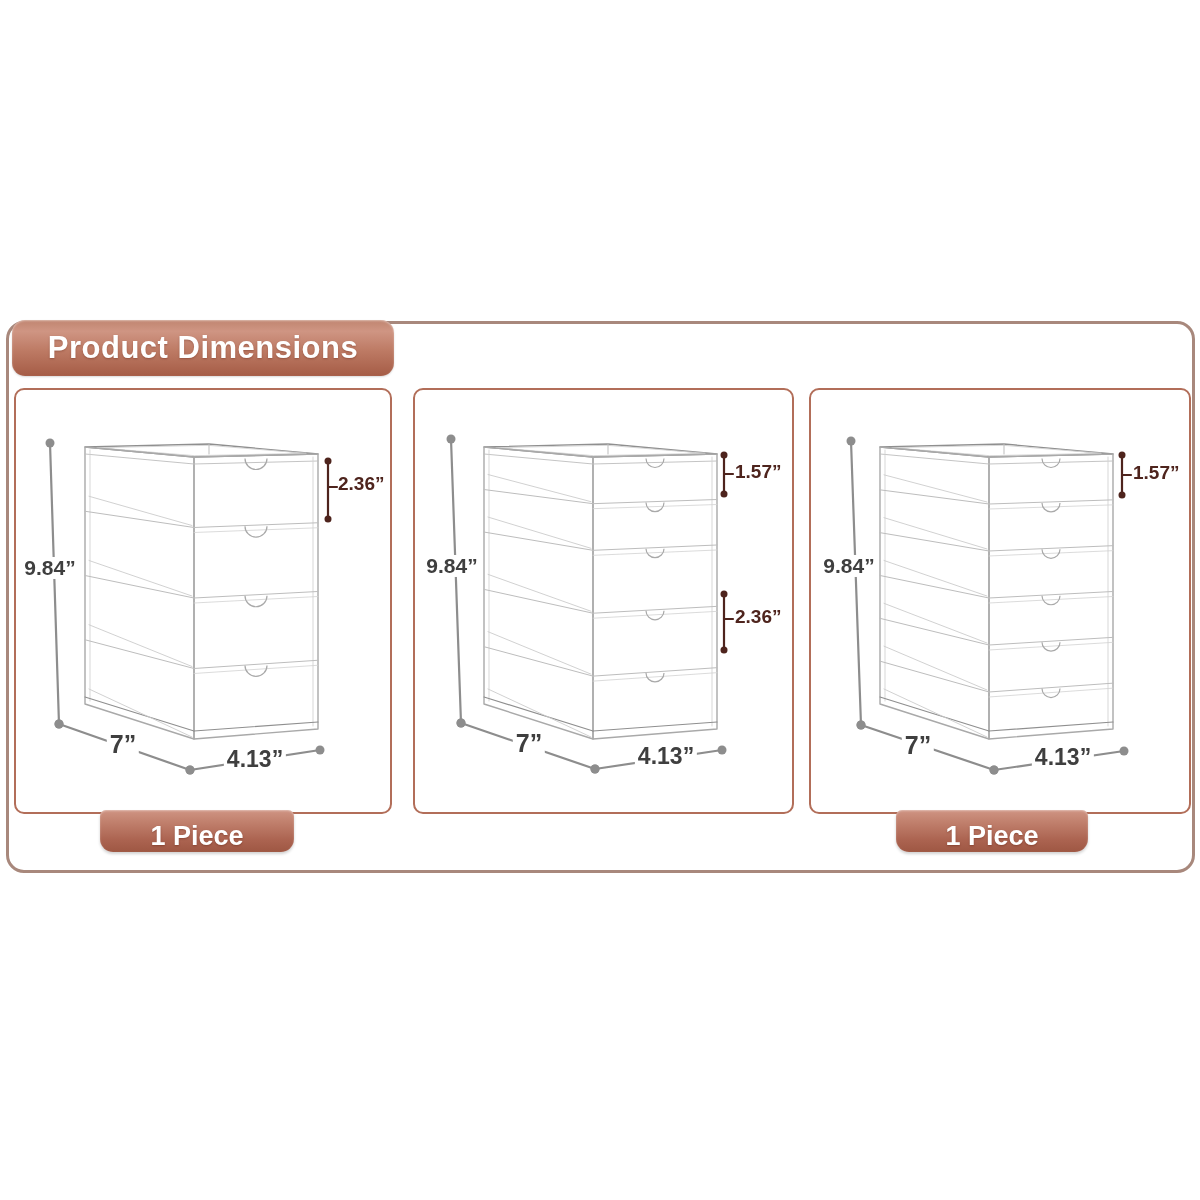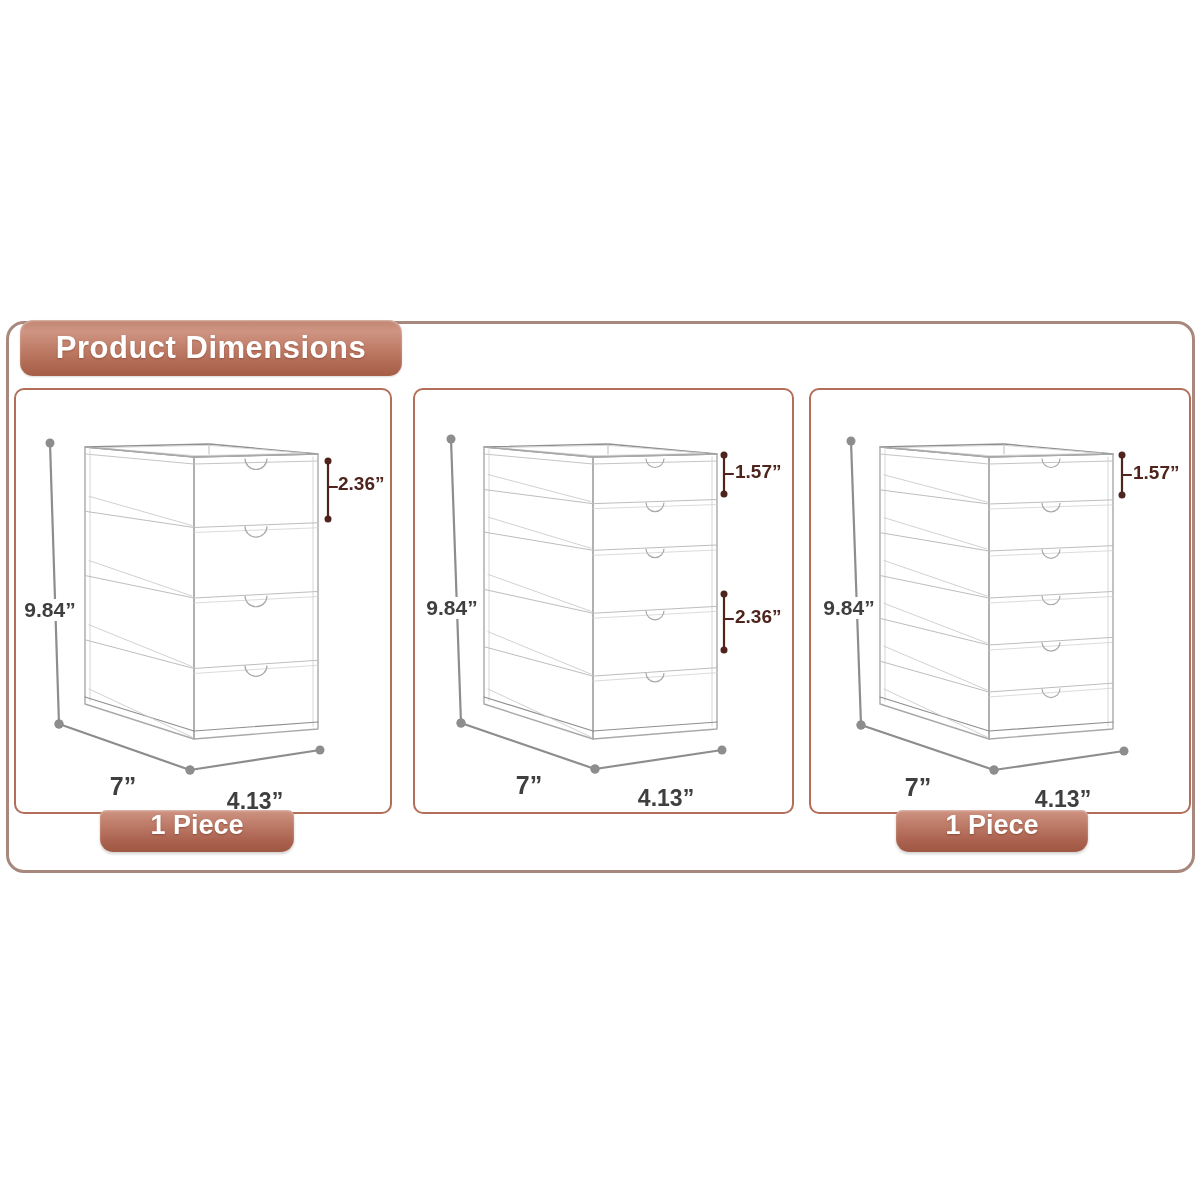--- a/index.html
+++ b/index.html
@@ -1,37 +1,37 @@
 <!DOCTYPE html>
 <html><head>
 <meta charset="utf-8">
 <style>
   html,body{margin:0;padding:0;background:#ffffff;}
   .canvas{position:relative;width:1200px;height:1200px;background:#ffffff;
           font-family:"Liberation Sans",sans-serif;overflow:hidden;}
   .outer-frame{position:absolute;left:6px;top:321px;width:1183px;height:546px;
                border:3px solid #a8887c;border-radius:18px;background:#ffffff;}
-  .header-tab{position:absolute;left:20px;top:320px;width:382px;height:56px;
+  .header-tab{position:absolute;left:12px;top:320px;width:382px;height:56px;
               border-radius:13px;z-index:3;
               background:linear-gradient(180deg,#c08570 0%,#cf9583 20%,#bd7a64 55%,#a55c46 100%);
               box-shadow:inset 0 1px 2px rgba(255,255,255,.45), 0 1px 2px rgba(0,0,0,.15);
               display:flex;align-items:center;justify-content:center;}
   .header-tab span{color:#ffffff;font-size:31px;font-weight:bold;letter-spacing:.5px;
                    text-shadow:0 1px 2px rgba(90,30,15,.35);}
   .panel{position:absolute;top:388px;height:422px;background:#ffffff;
          border:2px solid #b26e59;border-radius:10px;z-index:2;overflow:hidden;}
   .panel svg{position:absolute;left:0;top:0;}
   .badge{position:absolute;top:810px;height:42px;z-index:5;
          border-radius:6px 6px 13px 13px;
          background:linear-gradient(180deg,#cf9483 0%,#c07f6c 30%,#ab6350 72%,#9e5743 100%);
          box-shadow:inset 0 1px 2px rgba(255,255,255,.4), 0 2px 3px rgba(0,0,0,.18);
-         display:flex;align-items:flex-start;justify-content:center;}
+         display:flex;align-items:flex-end;justify-content:center;}
   .badge span{color:#fff;font-size:27px;font-weight:bold;text-shadow:0 1px 2px rgba(90,30,15,.4);}
   .dim{position:absolute;transform:translate(-50%,-50%);font-weight:bold;color:#3f3f3f;
-       background:#ffffff;padding:0 3px;white-space:nowrap;z-index:4;line-height:1.05;margin-top:42px;}
+       background:#ffffff;padding:0 3px;white-space:nowrap;z-index:4;line-height:1.05;}
   .dim.h{font-size:21px;}
   .dim.d{font-size:25px;}
   .dim.w{font-size:23px;}
   .dimr{position:absolute;transform:translate(0,-50%);font-weight:bold;color:#4e241d;
         font-size:19px;white-space:nowrap;z-index:4;line-height:1.05;}
 </style>
 </head>
 <body>
 
 <div class="canvas">

